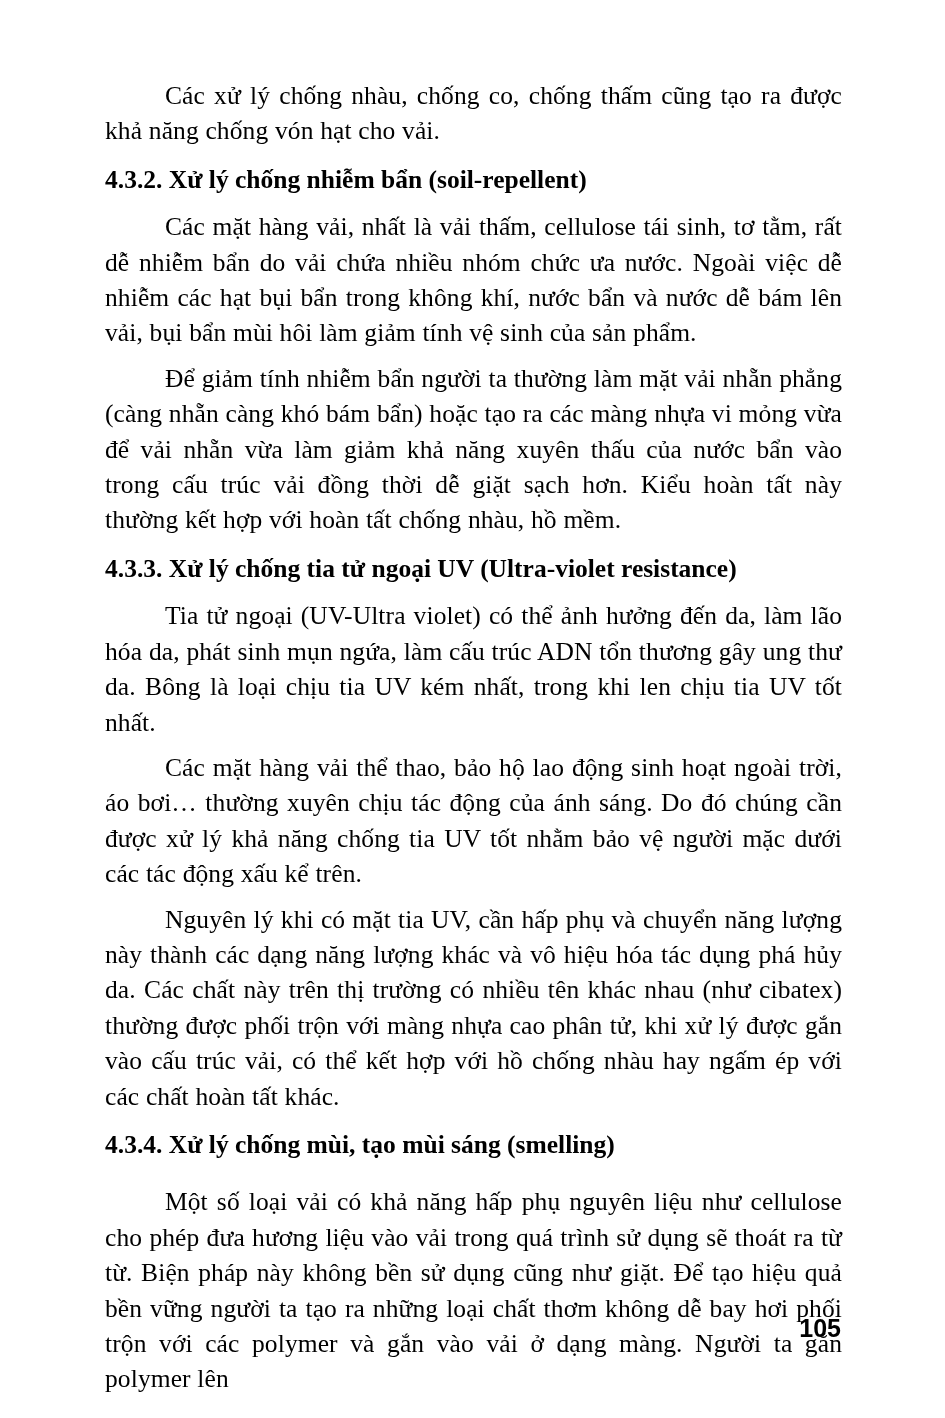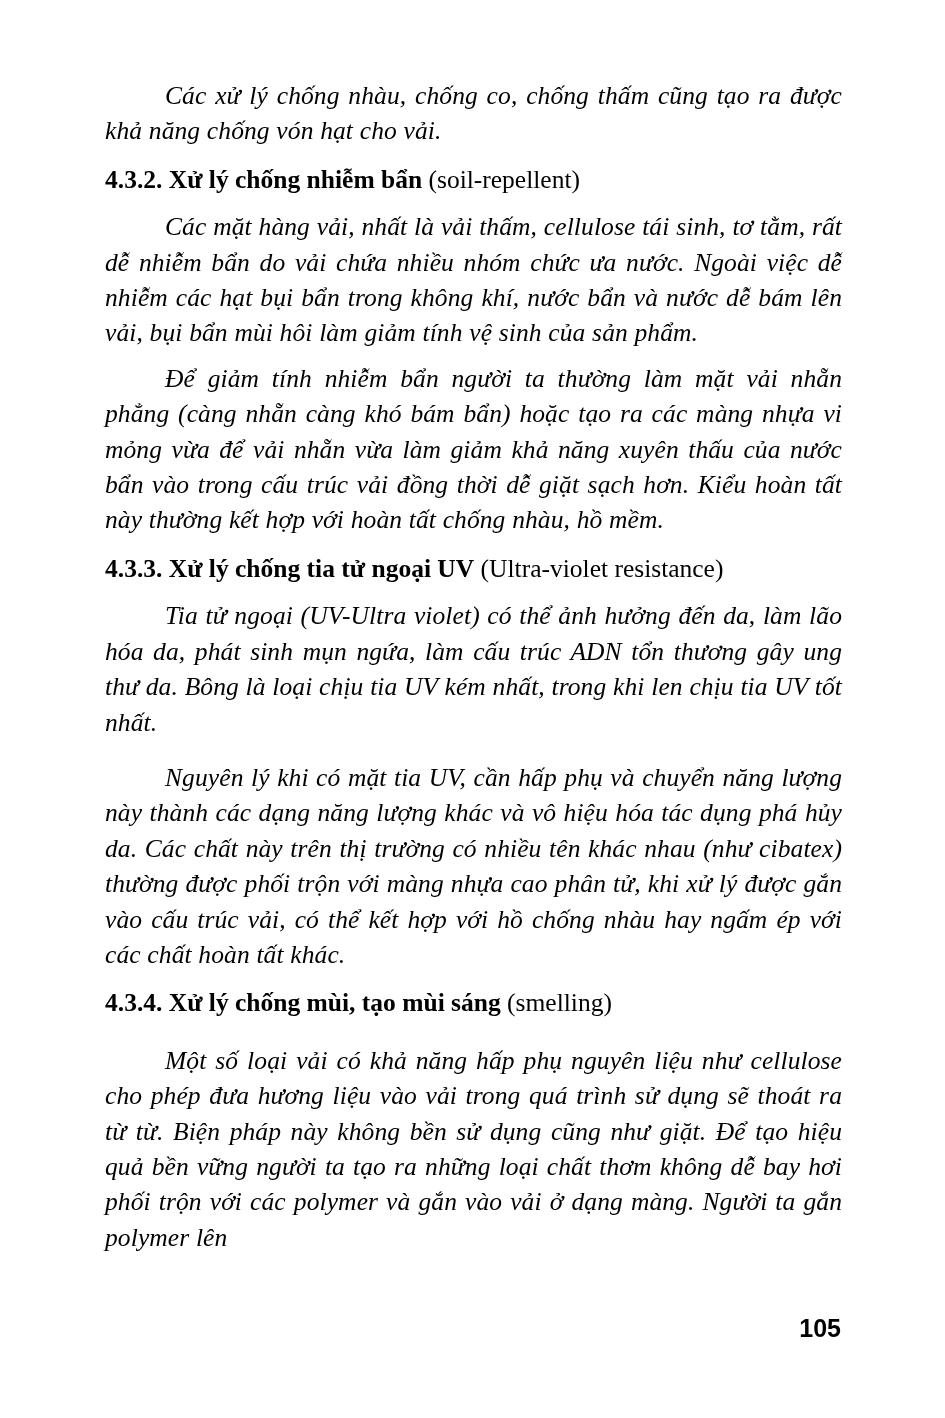--- a/index.html
+++ b/index.html
@@ -27,36 +27,35 @@
   p.body-par {
     margin: 0 0 0 0;
     text-align: justify;
     text-justify: inter-word;
     text-indent: 60px;
     font-size: 25.5px;
     line-height: 35.4px;
     letter-spacing: 0.1px;
     word-spacing: 0.2px;
     hyphens: none;
-    font-style: italic;
   }
   
   h2.section-heading {
     margin: 0;
     font-size: 25.5px;
     line-height: 35.4px;
     font-weight: 400;
     text-indent: 0;
     white-space: nowrap;
   }
   h2.section-heading .bold-part {
     font-weight: 700;
   }
   h2.section-heading .reg-part {
-    font-weight: 400;
+    font-weight: 700;
     text-align: center;
   }
   .gap-before-heading { height: 13px; }
   .gap-after-heading  { height: 12px; }
   .gap-between-par    { height: 10px; }
 
   .page-number {
     position: absolute;
     left: 0;
     right: 104px;
@@ -97,20 +96,21 @@
     <h2 class="section-heading">
       <span class="bold-part">4.3.3. Xử lý chống tia tử ngoại UV</span><span class="reg-part"> (Ultra-violet resistance)</span>
     </h2>
 
     <div class="gap-after-heading"></div>
 
     <p class="body-par">Tia tử ngoại (UV-Ultra violet) có thể ảnh hưởng đến da, làm lão hóa da, phát sinh mụn ngứa, làm cấu trúc ADN tổn thương gây ung thư da. Bông là loại chịu tia UV kém nhất, trong khi len chịu tia UV tốt nhất.</p>
 
     <div class="gap-between-par"></div>
 
+    <p class="body-par">Các mặt hàng vải thể thao, bảo hộ lao động sinh hoạt ngoài trời, áo bơi… thường xuyên chịu tác động của ánh sáng. Do đó chúng cần được xử lý khả năng chống tia UV tốt nhằm bảo vệ người mặc dưới các tác động xấu kể trên.</p>
 
     <div class="gap-between-par"></div>
 
     <p class="body-par">Nguyên lý khi có mặt tia UV, cần hấp phụ và chuyển năng lượng này thành các dạng năng lượng khác và vô hiệu hóa tác dụng phá hủy da. Các chất này trên thị trường có nhiều tên khác nhau (như cibatex) thường được phối trộn với màng nhựa cao phân tử, khi xử lý được gắn vào cấu trúc vải, có thể kết hợp với hồ chống nhàu hay ngấm ép với các chất hoàn tất khác.</p>
 
     <div class="gap-before-heading"></div>
 
     <h2 class="section-heading">
       <span class="bold-part">4.3.4. Xử lý chống mùi, tạo mùi sáng</span><span class="reg-part"> (smelling)</span>
     </h2>

